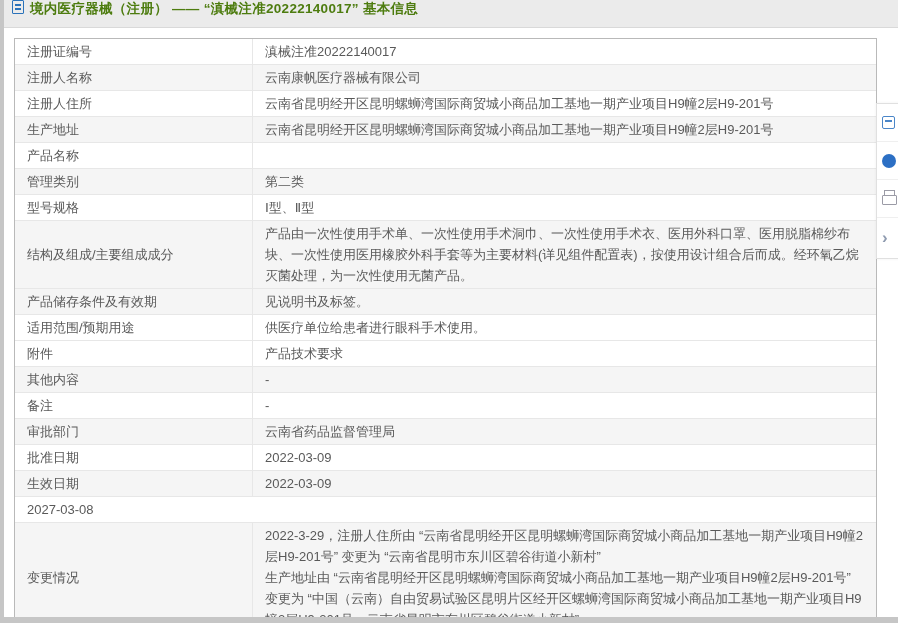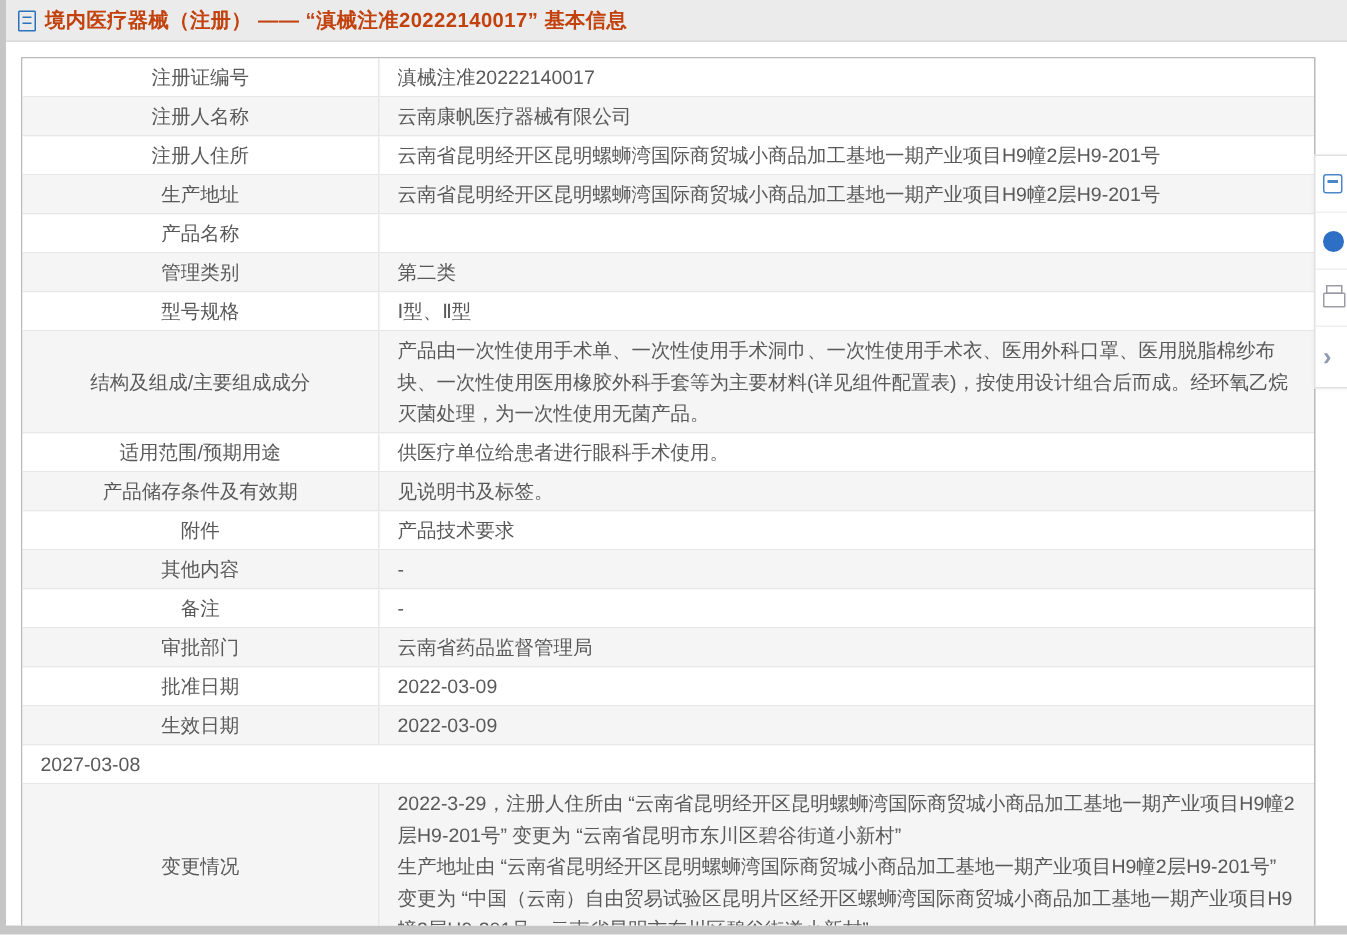--- a/index.html
+++ b/index.html
@@ -9,22 +9,22 @@
     font-family:"Liberation Sans","DejaVu Sans",sans-serif;
     position:relative;
   }
   .content {
     position:absolute; left:4px; top:0; right:0; bottom:6px;
     background:#ffffff; overflow:hidden;
   }
   
   .header-bar {
     height:28px; background:#ebebeb; border-bottom:1px solid #d9d9d9;
-    display:flex; align-items:center; padding-left:8px;
-    color:#c2410c; font-size:13.5px; font-weight:600; letter-spacing:.3px;
+    display:flex; align-items:flex-start; padding-left:8px;
+    color:#4d7c0f; font-size:13.5px; font-weight:600; letter-spacing:.3px;
   }
   .doc-icon {
     width:12px; height:14px; border:1.5px solid #2a72ba; border-radius:1px;
     margin-right:6px; position:relative; flex:0 0 auto;
   }
   .doc-icon::before, .doc-icon::after {
     content:""; position:absolute; left:2px; right:2px; height:1.5px; background:#2a72ba;
   }
   .doc-icon::before { top:3px; }
   .doc-icon::after  { top:7px; }
@@ -36,21 +36,21 @@
   }
   .row {
     display:flex; align-items:stretch; border-bottom:1px solid #e7e7e7;
     background:#ffffff;
   }
   .row:last-child { border-bottom:none; }
   .row.alt { background:#f5f5f5; }
   .cell-label {
     flex:0 0 238px; text-align:right; padding:2px 12px;
     border-right:1px solid #e7e7e7; line-height:21px;
-    display:flex; align-items:center; justify-content:center;
+    display:flex; align-items:center; justify-content:flex-start;
   }
   .cell-value {
     flex:1 1 auto; padding:2px 12px; line-height:21px;
     display:flex; flex-direction:column; justify-content:center;
     word-break:break-all;
   }
   
   .side-toolbar {
     position:absolute; right:-3px; top:103px; width:25px; height:156px;
     background:#ffffff; border:1px solid #e0e0e0; box-shadow:0 0 3px rgba(0,0,0,.06);
@@ -141,34 +141,34 @@
         </div>
       </div>
       <div class="row alt">
         <div class="cell-label">
           <span>结构及组成/主要组成成分</span>
         </div>
         <div class="cell-value">
           <div>产品由一次性使用手术单、一次性使用手术洞巾、一次性使用手术衣、医用外科口罩、医用脱脂棉纱布块、一次性使用医用橡胶外科手套等为主要材料(详见组件配置表)，按使用设计组合后而成。经环氧乙烷灭菌处理，为一次性使用无菌产品。</div>
         </div>
       </div>
+      <div class="row alt">
+        <div class="cell-label">
+          <span>产品储存条件及有效期</span>
+        </div>
+        <div class="cell-value">
+          <div>见说明书及标签。</div>
+        </div>
+      </div>
       <div class="row">
         <div class="cell-label">
           <span>适用范围/预期用途</span>
         </div>
         <div class="cell-value">
           <div>供医疗单位给患者进行眼科手术使用。</div>
-        </div>
-      </div>
-      <div class="row alt">
-        <div class="cell-label">
-          <span>产品储存条件及有效期</span>
-        </div>
-        <div class="cell-value">
-          <div>见说明书及标签。</div>
         </div>
       </div>
       <div class="row">
         <div class="cell-label">
           <span>附件</span>
         </div>
         <div class="cell-value">
           <div>产品技术要求</div>
         </div>
       </div>

